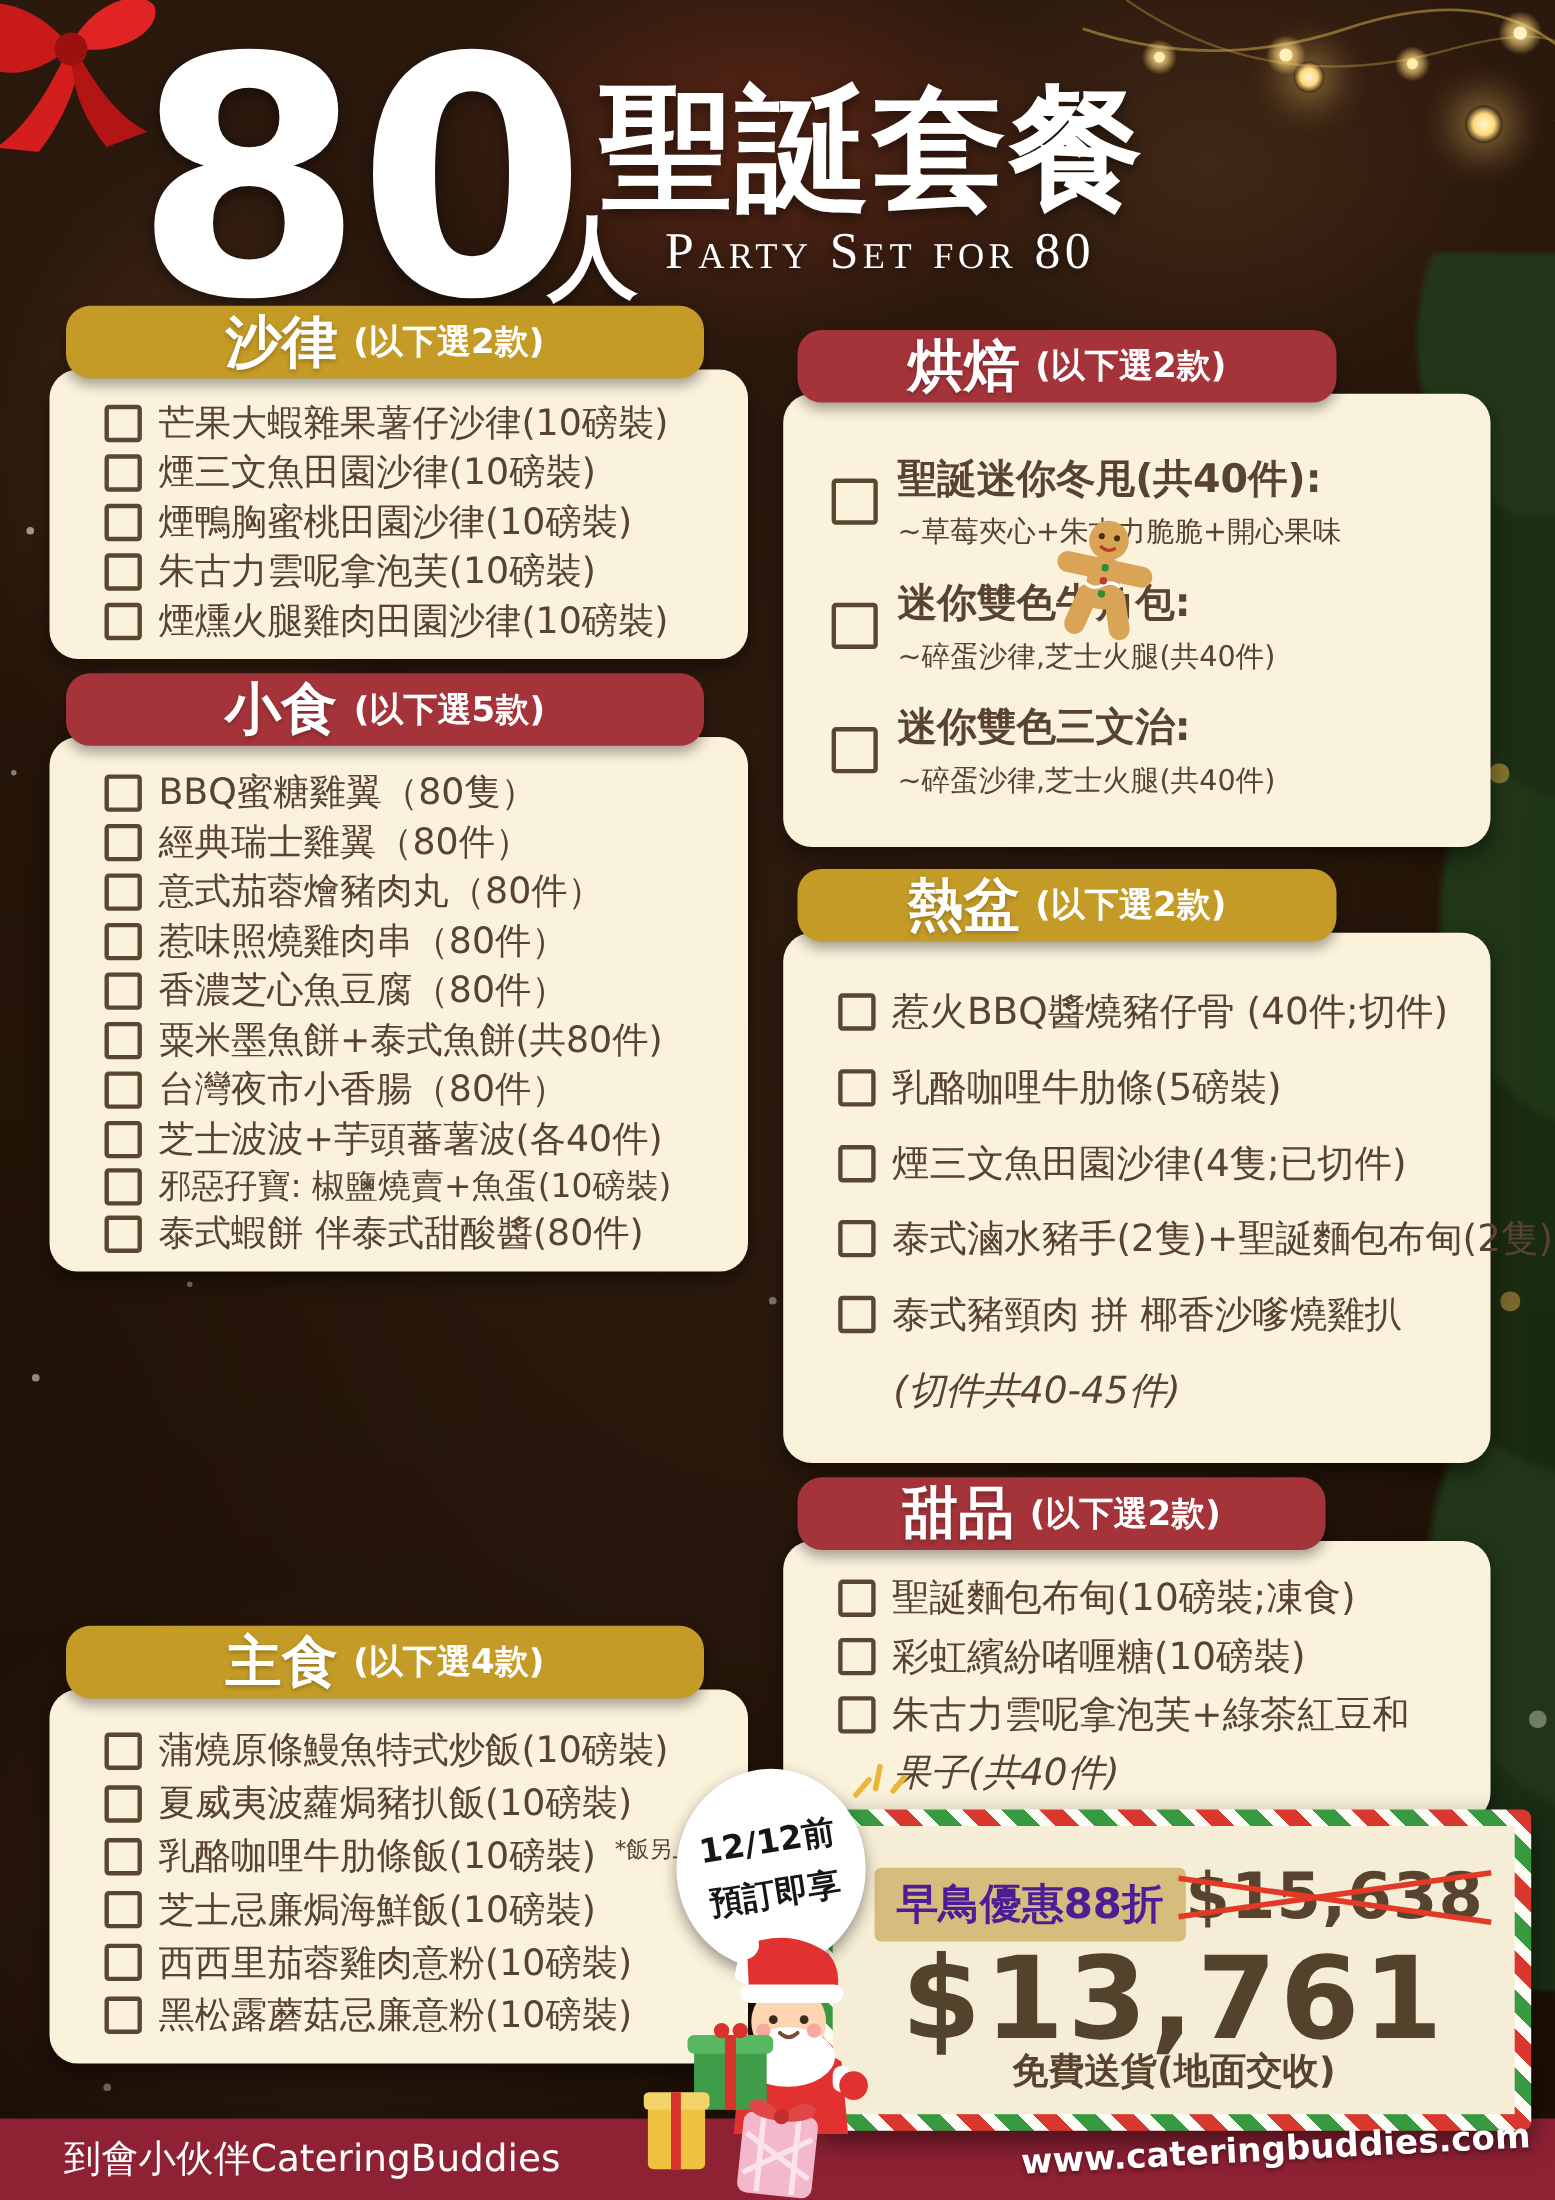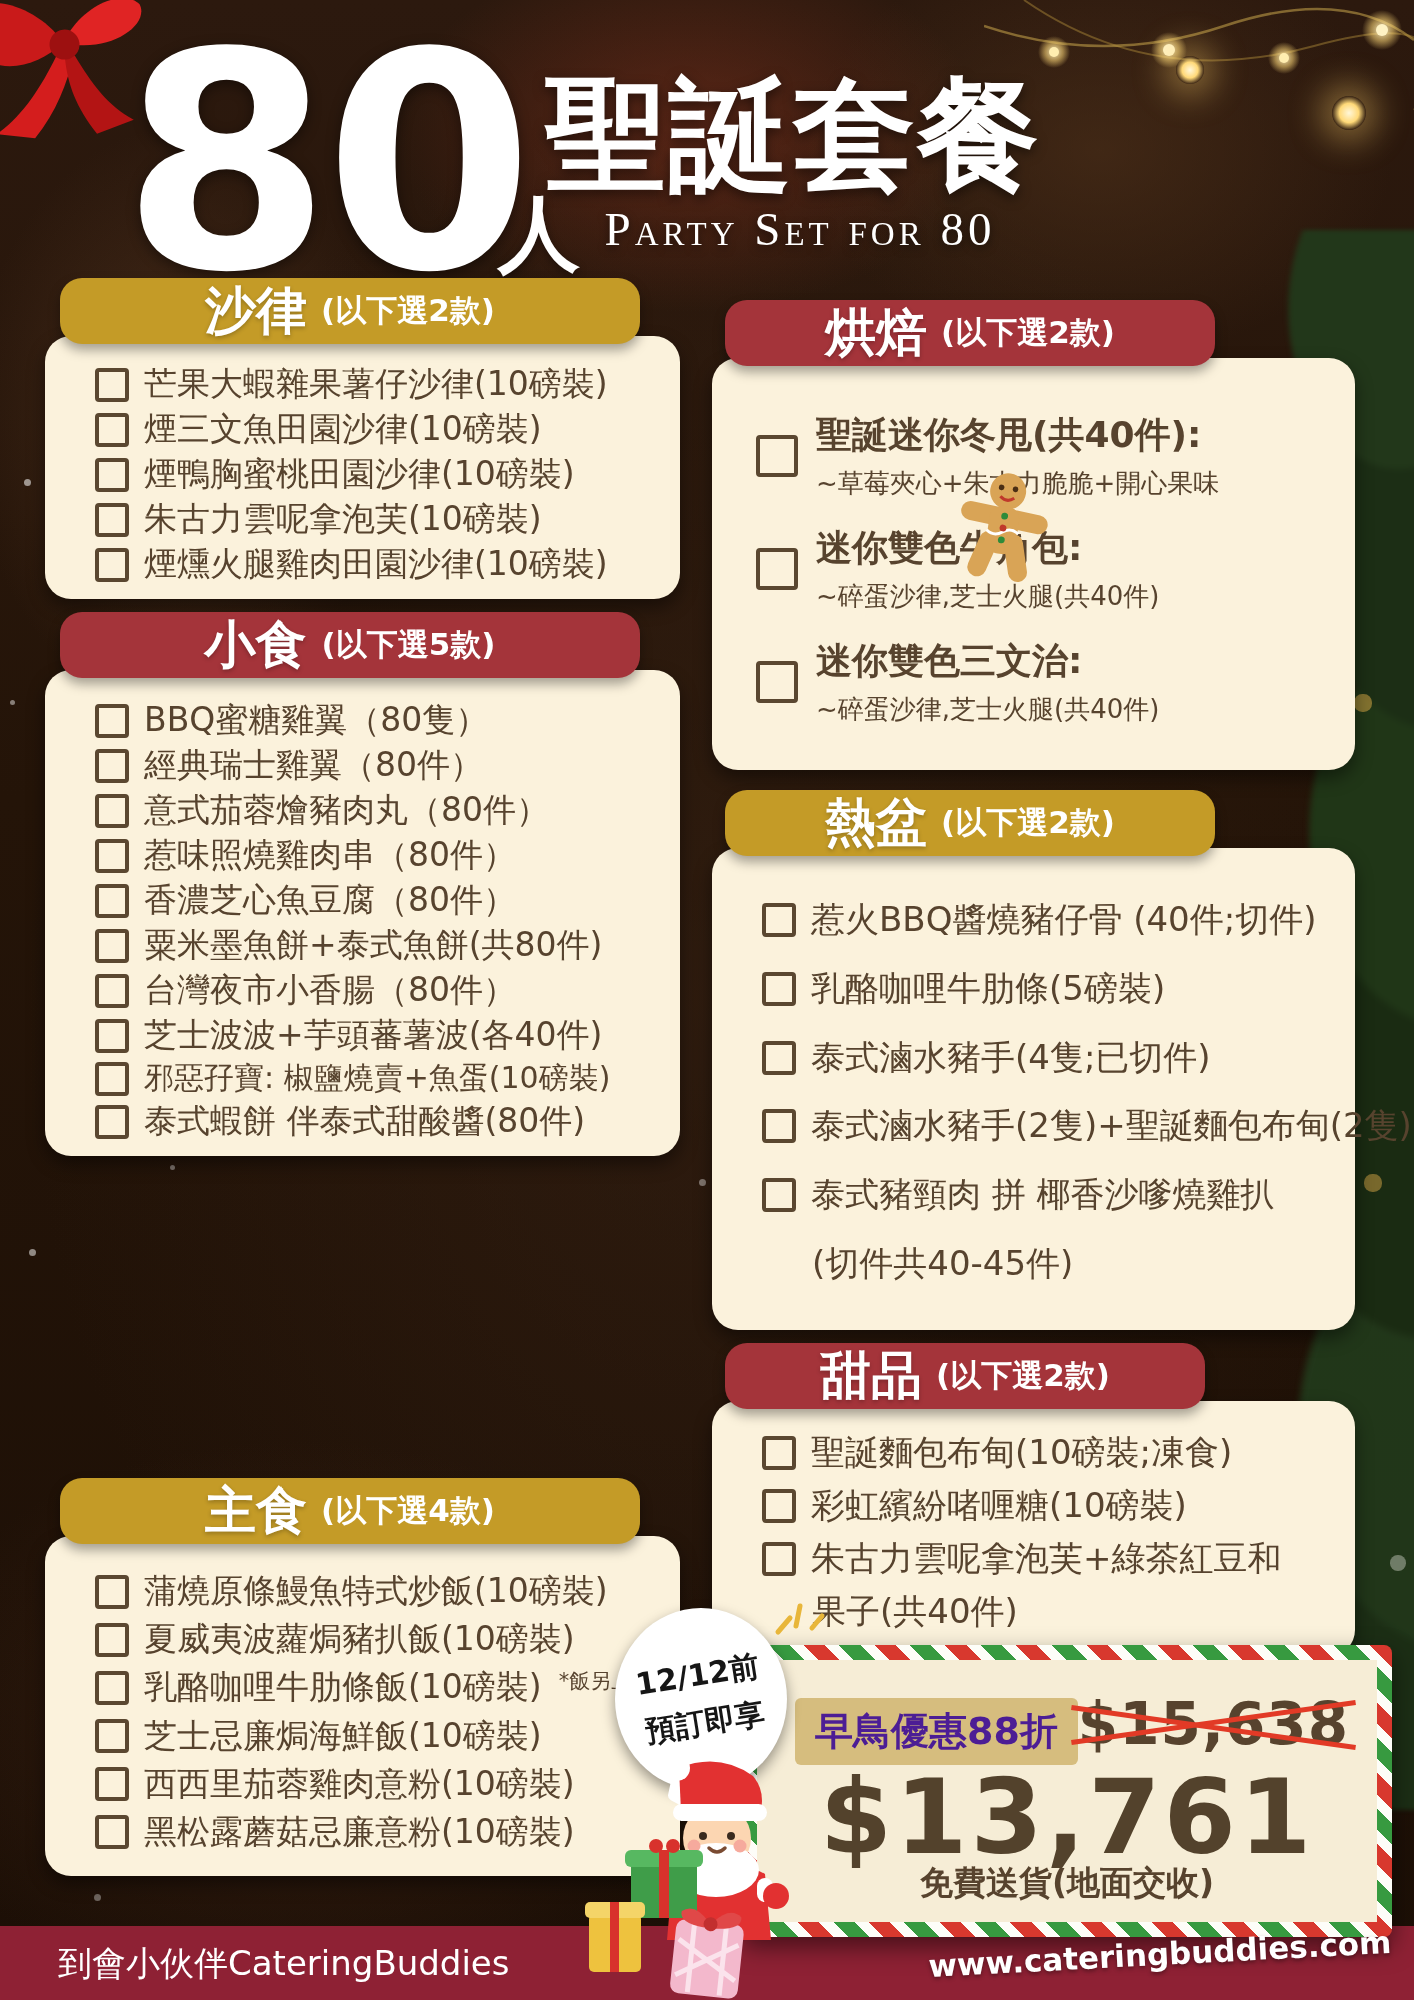--- a/index.html
+++ b/index.html
@@ -54,21 +54,21 @@
     gap:14px;color:#fff;box-shadow:0 6px 12px rgba(0,0,0,.35);}
   .sec-head .t{font-size:51px;font-weight:800;text-shadow:0 2px 4px rgba(0,0,0,.25);}
   .sec-head .n{font-size:31px;font-weight:600;}
   .gold{background:var(--gold,#c49b27);}
   .red{background:var(--red,#a4343a);}
   .row{display:flex;align-items:center;gap:15px;padding-left:50px;}
   .box{width:34px;height:34px;border:4px solid #5a4730;border-radius:4px;flex:none;box-sizing:border-box;background:transparent;}
   .txt{font-size:33px;color:var(--text-brown,#57432e);white-space:nowrap;}
   .fs30{font-size:30px;} .fs29{font-size:28px;}
   .mini{font-size:21px;color:var(--text-brown,#57432e);align-self:flex-start;margin-left:2px;margin-top:2px;white-space:nowrap;}
-  .wrap{padding-left:100px;}
+  .wrap{padding-left:100px;font-style:italic;}
   .bk-row{display:flex;align-items:center;gap:18px;padding-left:44px;}
   .bk-row .box{width:42px;height:42px;}
   .bk-name{font-size:36px;font-weight:600;color:var(--text-brown,#57432e);white-space:nowrap;}
   .bk-desc{font-size:26px;color:var(--text-brown,#57432e);margin-top:6px;white-space:nowrap;}
   .big34 .txt{font-size:34px;}
   
   .bubble{position:absolute;left:615px;top:1608px;width:172px;height:182px;background:#fff;border-radius:50%;
     box-shadow:0 6px 14px rgba(0,0,0,.4);display:flex;align-items:center;justify-content:center;z-index:6;}
   .bubble::after{content:"";position:absolute;left:54px;bottom:-16px;width:34px;height:34px;background:#fff;
     transform:rotate(28deg) skew(16deg);border-radius:4px;}
@@ -293,21 +293,21 @@
     <div class="row">
         <span class="box"></span>
         <span class="txt">惹火BBQ醬燒豬仔骨 (40件;切件)</span>
       </div>
     <div class="row">
         <span class="box"></span>
         <span class="txt">乳酪咖哩牛肋條(5磅裝)</span>
       </div>
     <div class="row">
         <span class="box"></span>
-        <span class="txt">泰式滷水豬手(4隻;已切件)</span>
+        <span class="txt">煙三文魚田園沙律(4隻;已切件)</span>
       </div>
     <div class="row">
         <span class="box"></span>
         <span class="txt fs29">泰式滷水豬手(2隻)+聖誕麵包布甸(2隻)</span>
       </div>
     <div class="row">
         <span class="box"></span>
         <span class="txt">泰式豬頸肉 拼 椰香沙嗲燒雞扒</span>
       </div>
     <div class="row wrap">

